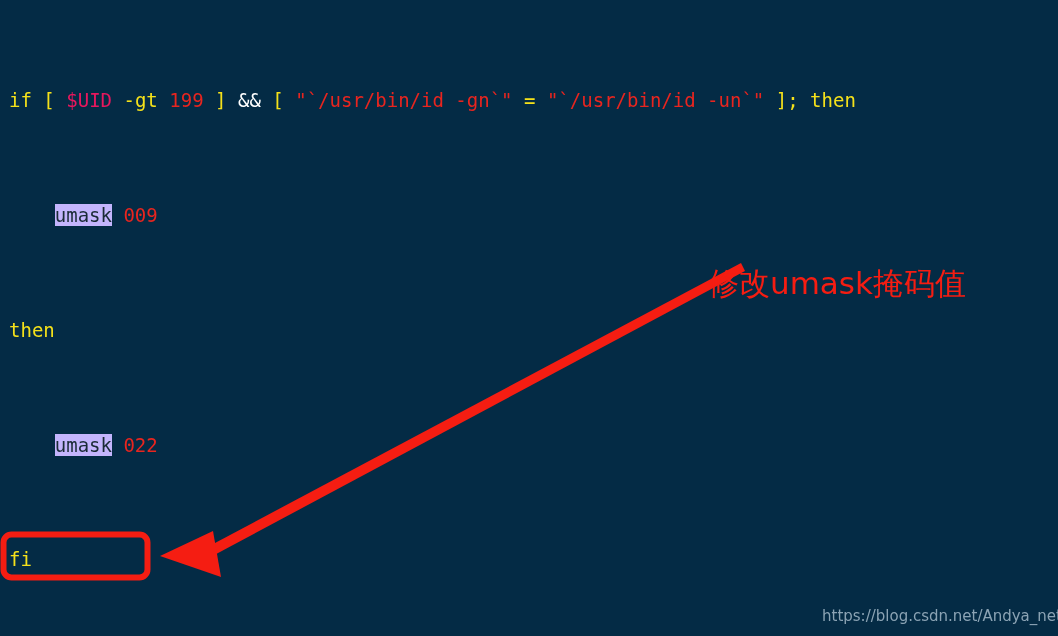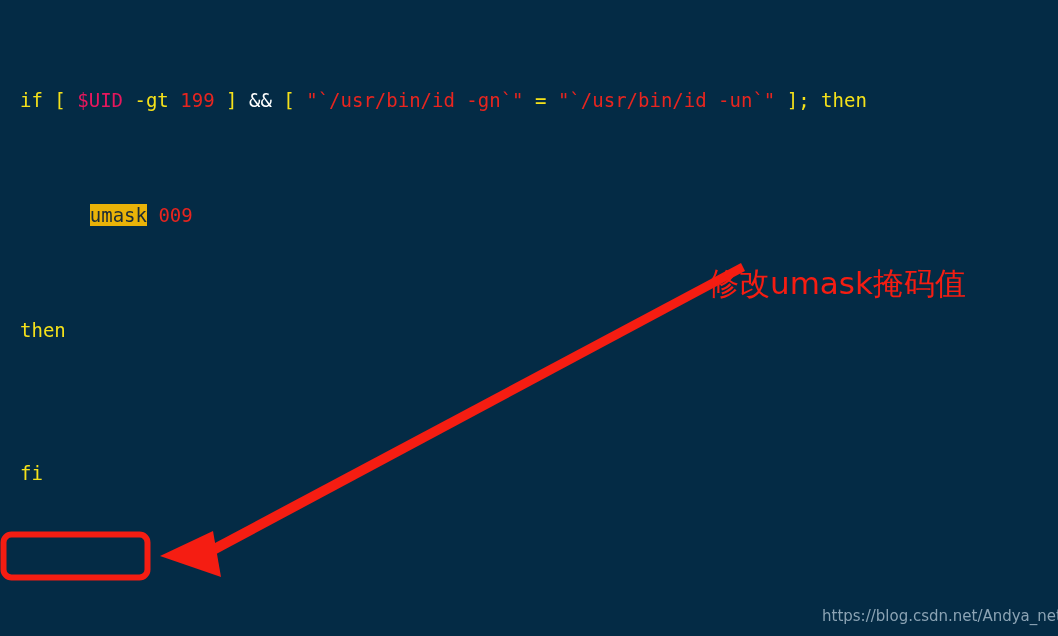--- a/index.html
+++ b/index.html
@@ -29,35 +29,34 @@
     font-family: "DejaVu Sans Mono", "Liberation Mono", monospace;
     font-size: 19px;
     line-height: 28.7px;
     white-space: pre;
     letter-spacing: 0px;
     color: #ffffff;
   }
   .ln {
     display: block;
     height: 28.7px;
-    padding-left: 20px;
+    padding-left: 9px;
   }
 
   
   .kw   { color: #f5e11a; }            
   .var  { color: #e8175d; }            
   .num  { color: #e8251f; }            
   .str  { color: #e8251f; }            
   .op   { color: #ffffff; }            
 
   
   .hl {
-    background: #eab308;
+    background: #c4b5fd;
     color: #1a2b36;
-    margin-left: 24px;
   }
 
   
   #overlay {
     position: absolute;
     left: 0;
     top: 0;
     width: 1058px;
     height: 636px;
     pointer-events: none;
@@ -89,20 +88,21 @@
 <div id="screen" style="background: rgb(4, 43, 69);">
 
   <div id="code">
 
     <span class="ln"><span class="kw">if</span> <span class="kw">[</span> <span class="var">$UID</span> <span class="kw">-gt</span> <span class="num">199</span> <span class="kw">]</span> <span class="op">&amp;&amp;</span> <span class="kw">[</span> <span class="str">"`</span><span class="num">/usr/bin/id -gn</span><span class="str">`"</span> <span class="kw">=</span> <span class="str">"`</span><span class="num">/usr/bin/id -un</span><span class="str">`"</span> <span class="kw">];</span> <span class="kw">then</span></span>
 
     <span class="ln">    <span class="hl">umask</span> <span class="num">009</span></span>
 
     <span class="ln"><span class="kw">then</span></span>
 
+    <span class="ln">    <span class="hl">umask</span> <span class="num">022</span></span>
 
     <span class="ln"><span class="kw">fi</span></span>
 
     
 
     
 
     
 
     

